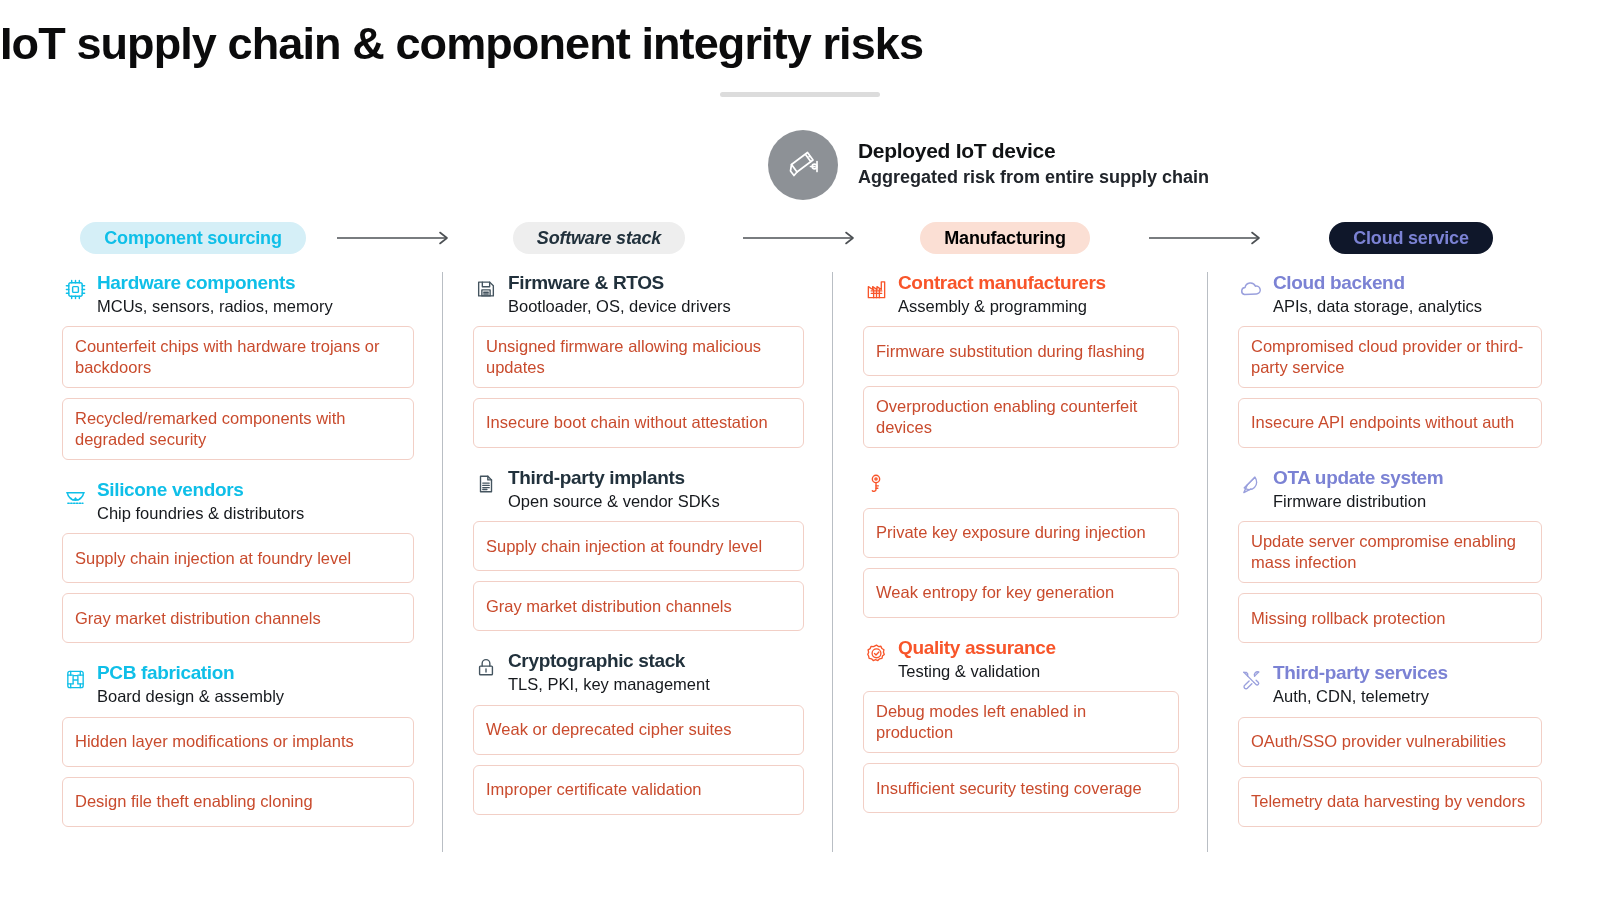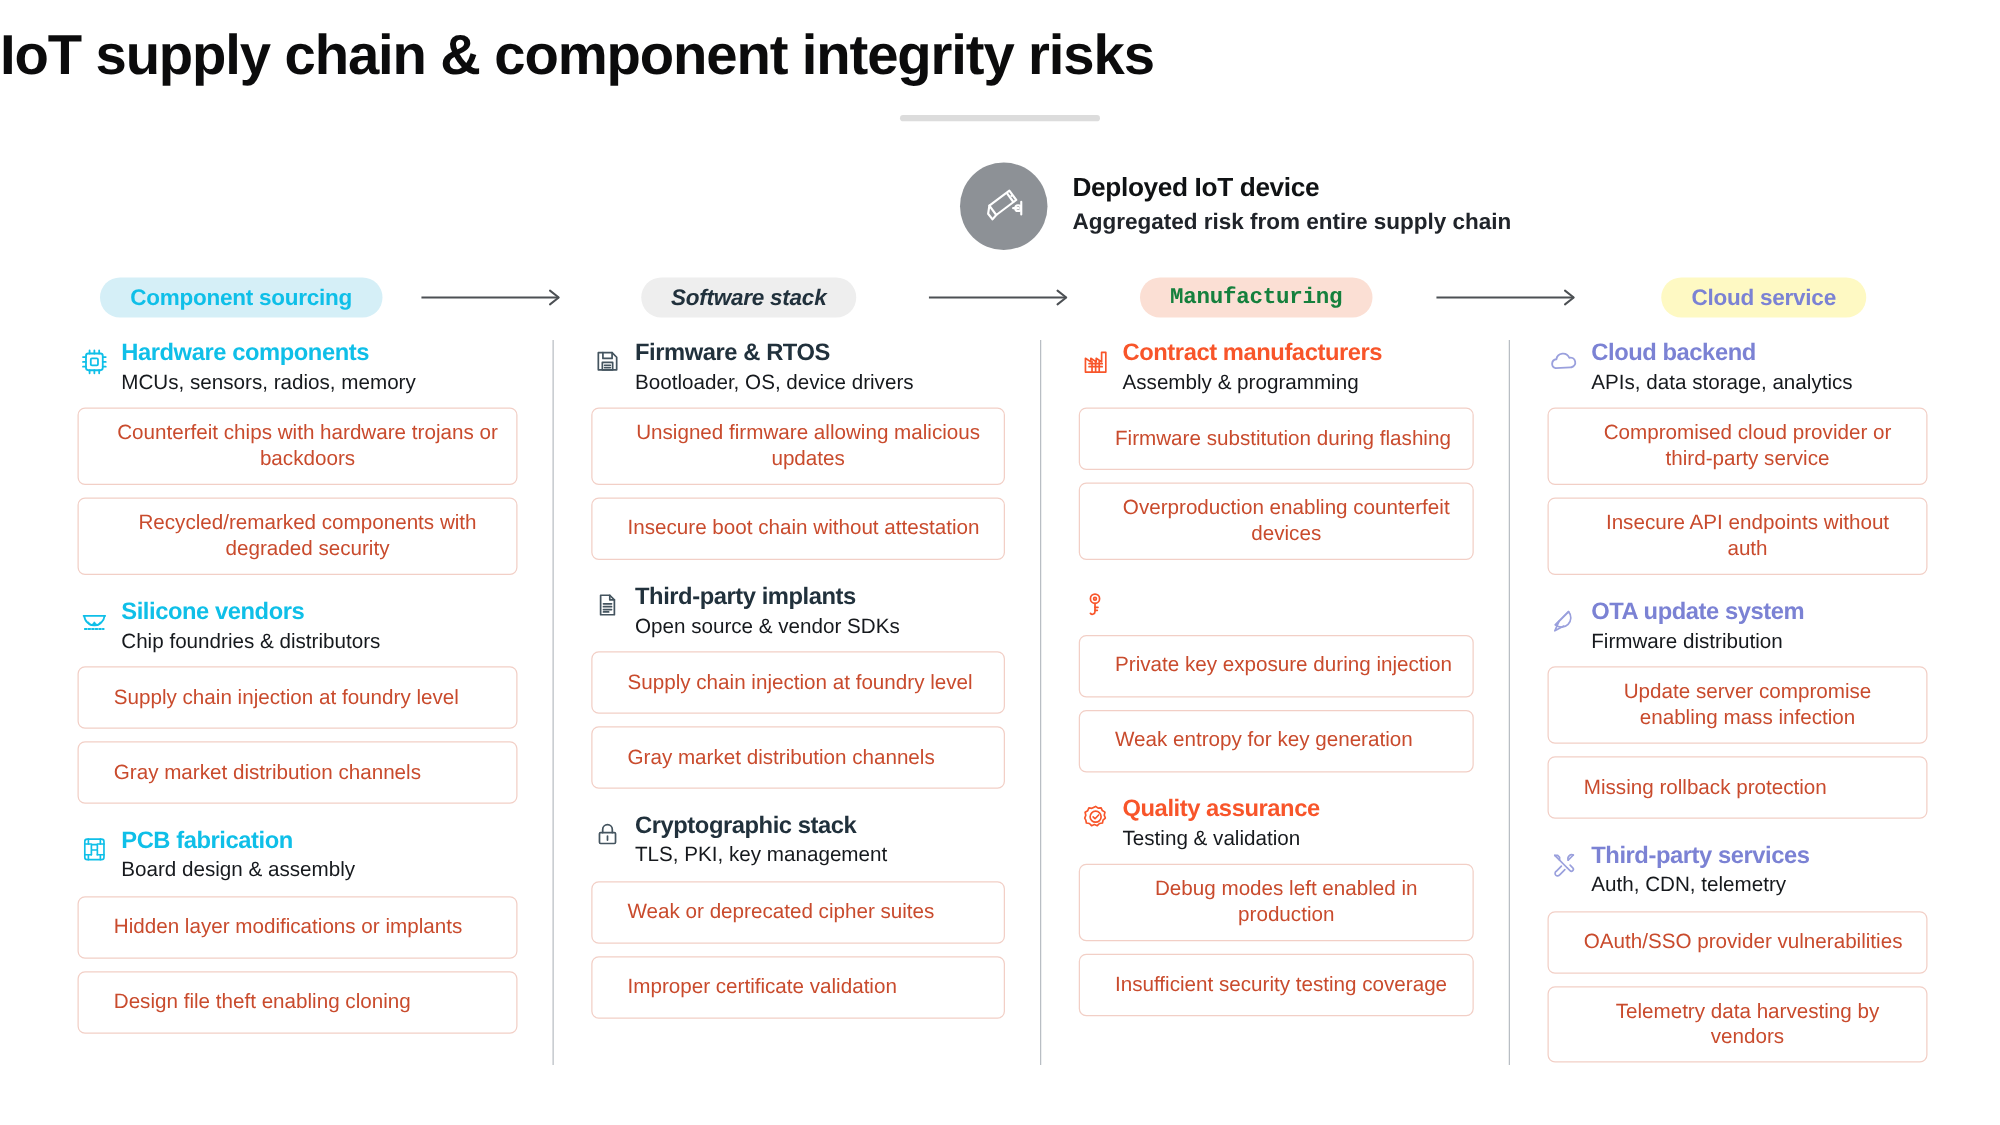--- a/index.html
+++ b/index.html
@@ -160,29 +160,28 @@
     font-size: 16.5px;
     color: #16191d;
     line-height: 1.3;
     margin-top: 2px;
     white-space: nowrap;
   }
 
   .risk {
     border: 1.3px solid #f2cfc6;
     border-radius: 6px;
-    padding: 9px 12px 10px 28px;
+    padding: 9px 12px 10px 12px;
     margin-bottom: 10px;
     color: #c94b2d;
     font-size: 16.5px;
     line-height: 1.24;
     min-height: 50px;
     display: flex;
     align-items: center;
-    text-align: center;
   }
   .risk:last-child { margin-bottom: 0; }
   .risk span { display: block; }
 </style>
 </head>
 <body>
 
 <div class="page">
 
   <div class="title-wrap">
@@ -232,34 +231,34 @@
     </div>
 
     <div class="arrow-cell">
       <svg class="arrow-svg" width="118" height="14" viewBox="0 0 118 14" fill="none" stroke="#4c5054" stroke-width="1.6">
         <path d="M0 7 H110"></path>
         <path d="M103 1.5 L110 7 L103 12.5" stroke-linecap="round" stroke-linejoin="round"></path>
       </svg>
     </div>
 
     <div class="stage-cell">
-      <div class="chip" style="background: rgb(251, 223, 212); color: #15803d; font-family: Liberation Mono, monospace;">
+      <div class="chip" style="background: rgb(251, 223, 212); color: #000000;">
         <span>Manufacturing</span>
       </div>
     </div>
 
     <div class="arrow-cell">
       <svg class="arrow-svg" width="118" height="14" viewBox="0 0 118 14" fill="none" stroke="#4c5054" stroke-width="1.6">
         <path d="M0 7 H110"></path>
         <path d="M103 1.5 L110 7 L103 12.5" stroke-linecap="round" stroke-linejoin="round"></path>
       </svg>
     </div>
 
     <div class="stage-cell">
-      <div class="chip" style="background: #fef9c3; color: rgb(123, 130, 212);">
+      <div class="chip" style="background: #0f172a; color: rgb(123, 130, 212);">
         <span>Cloud service</span>
       </div>
     </div>
 
   </div>
 
   <div class="columns">
 
     <div class="column">
 

